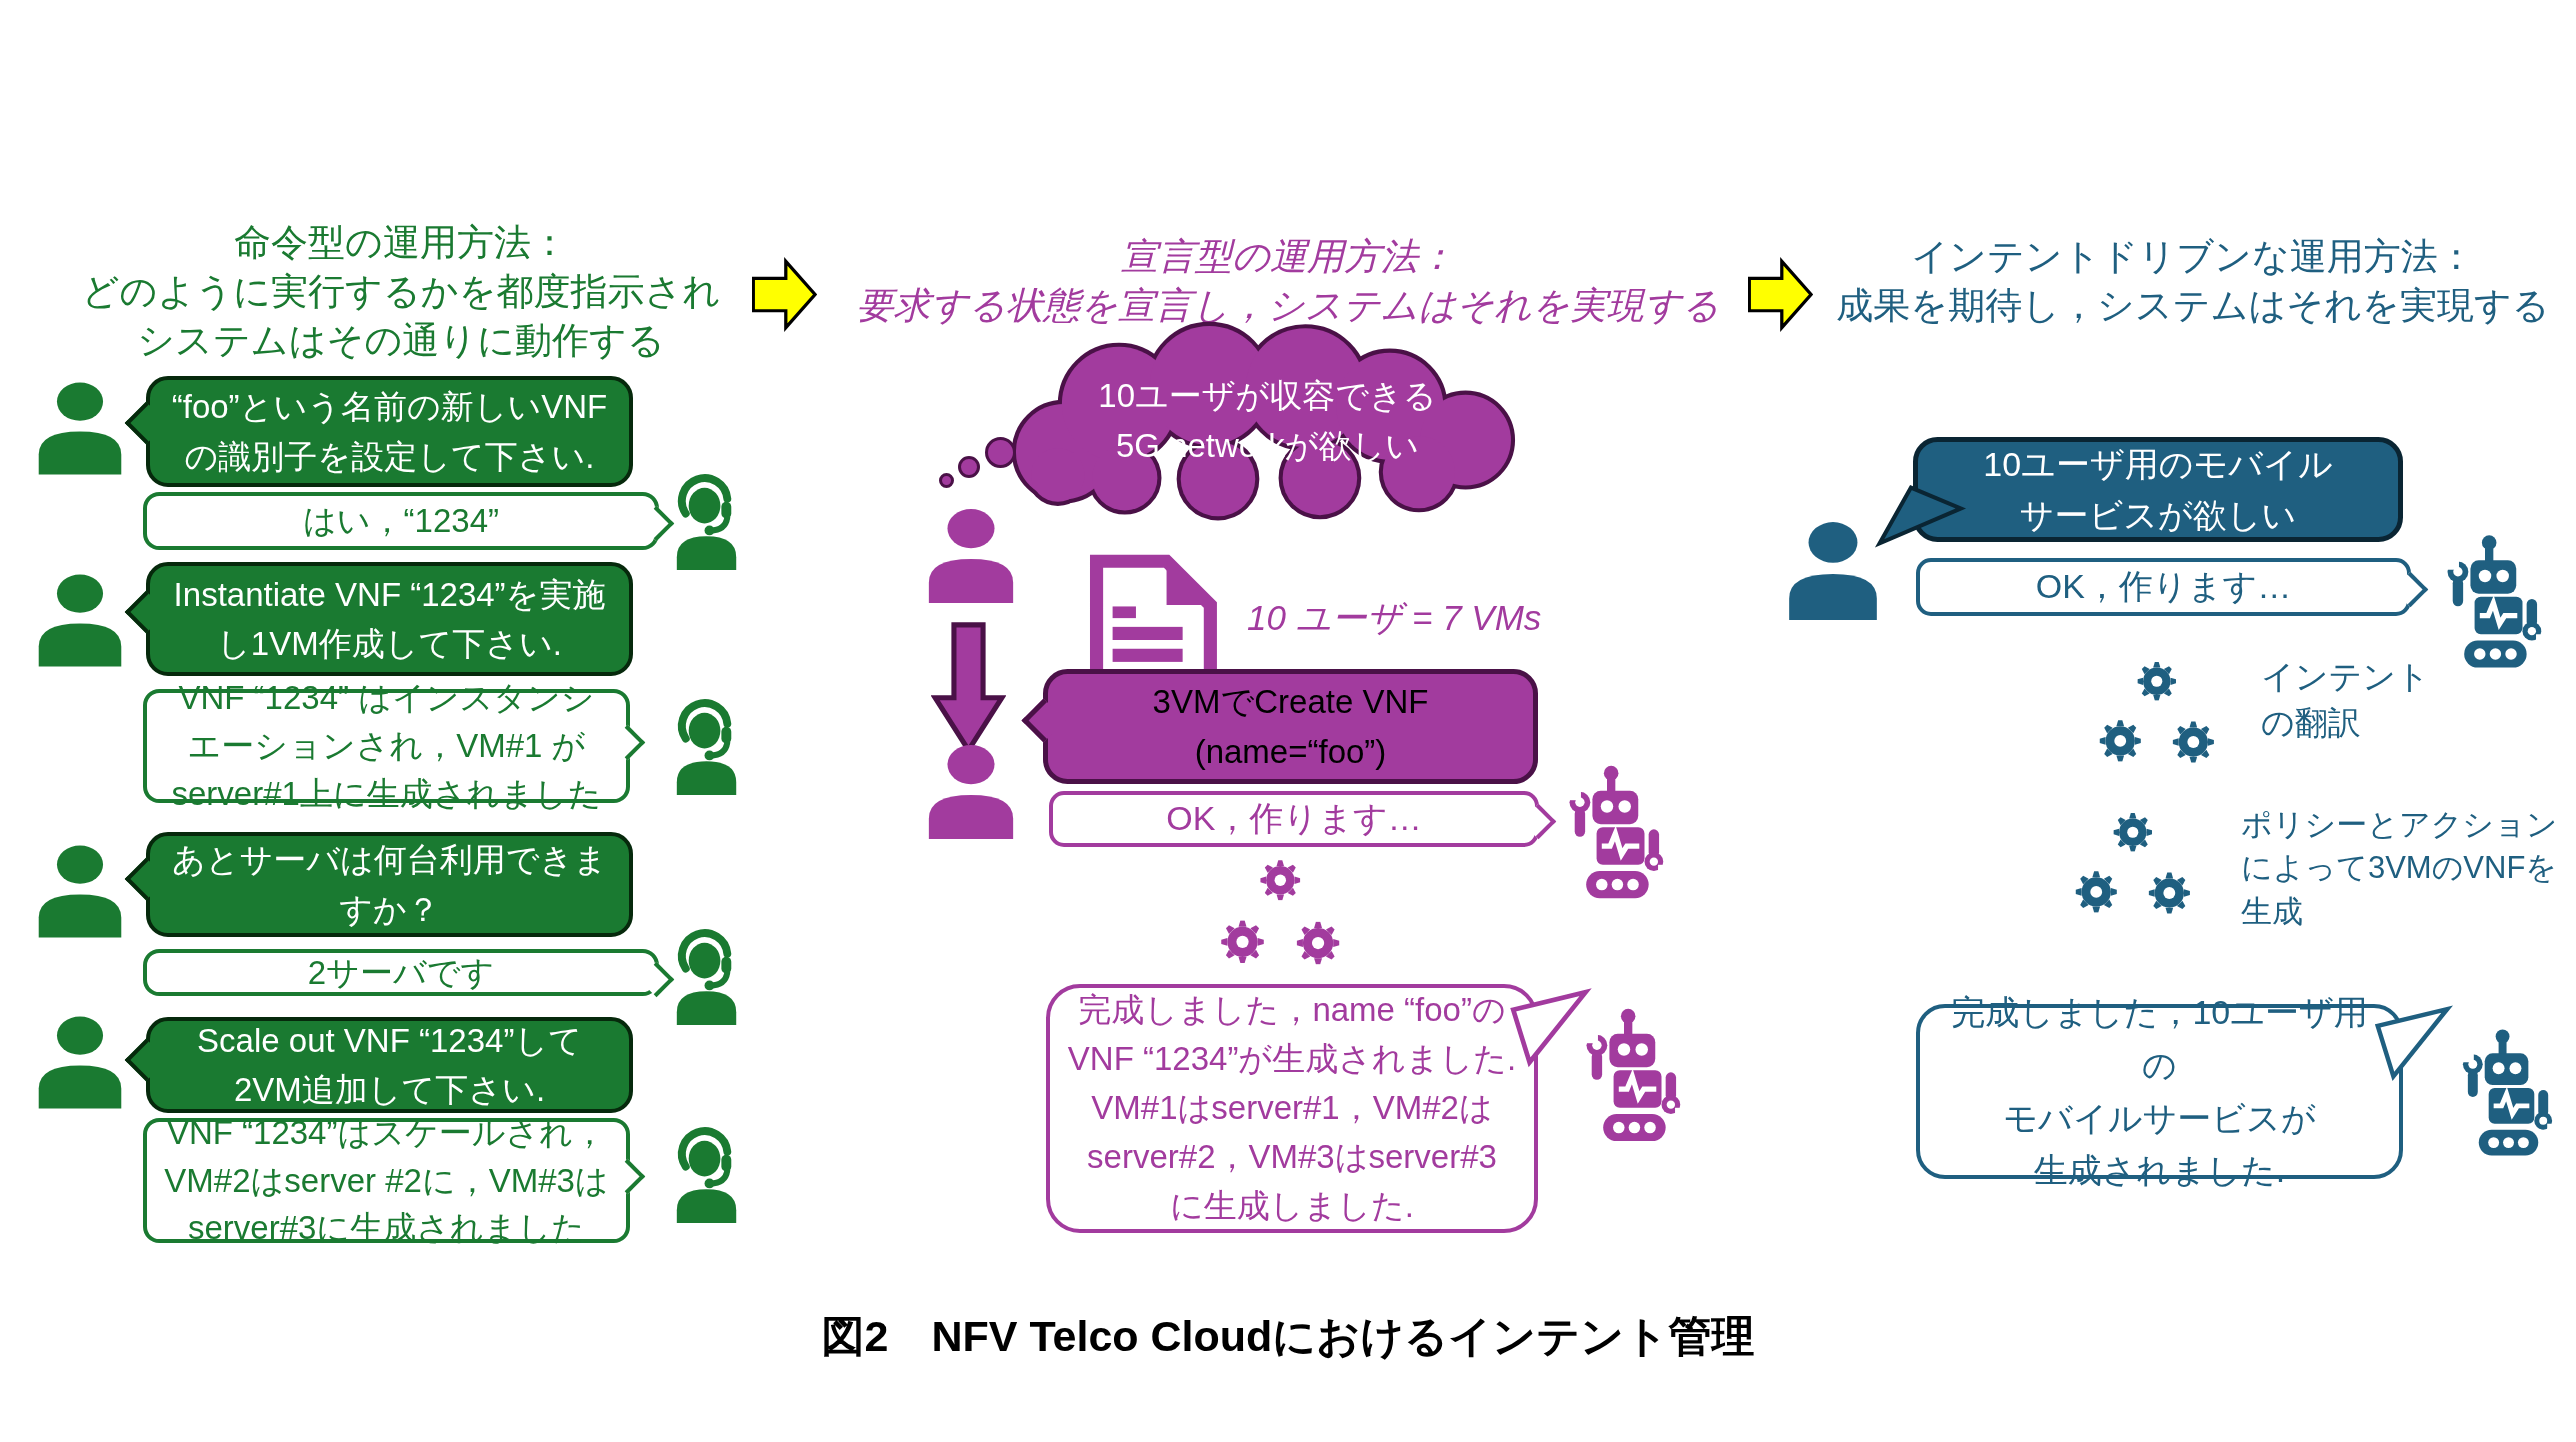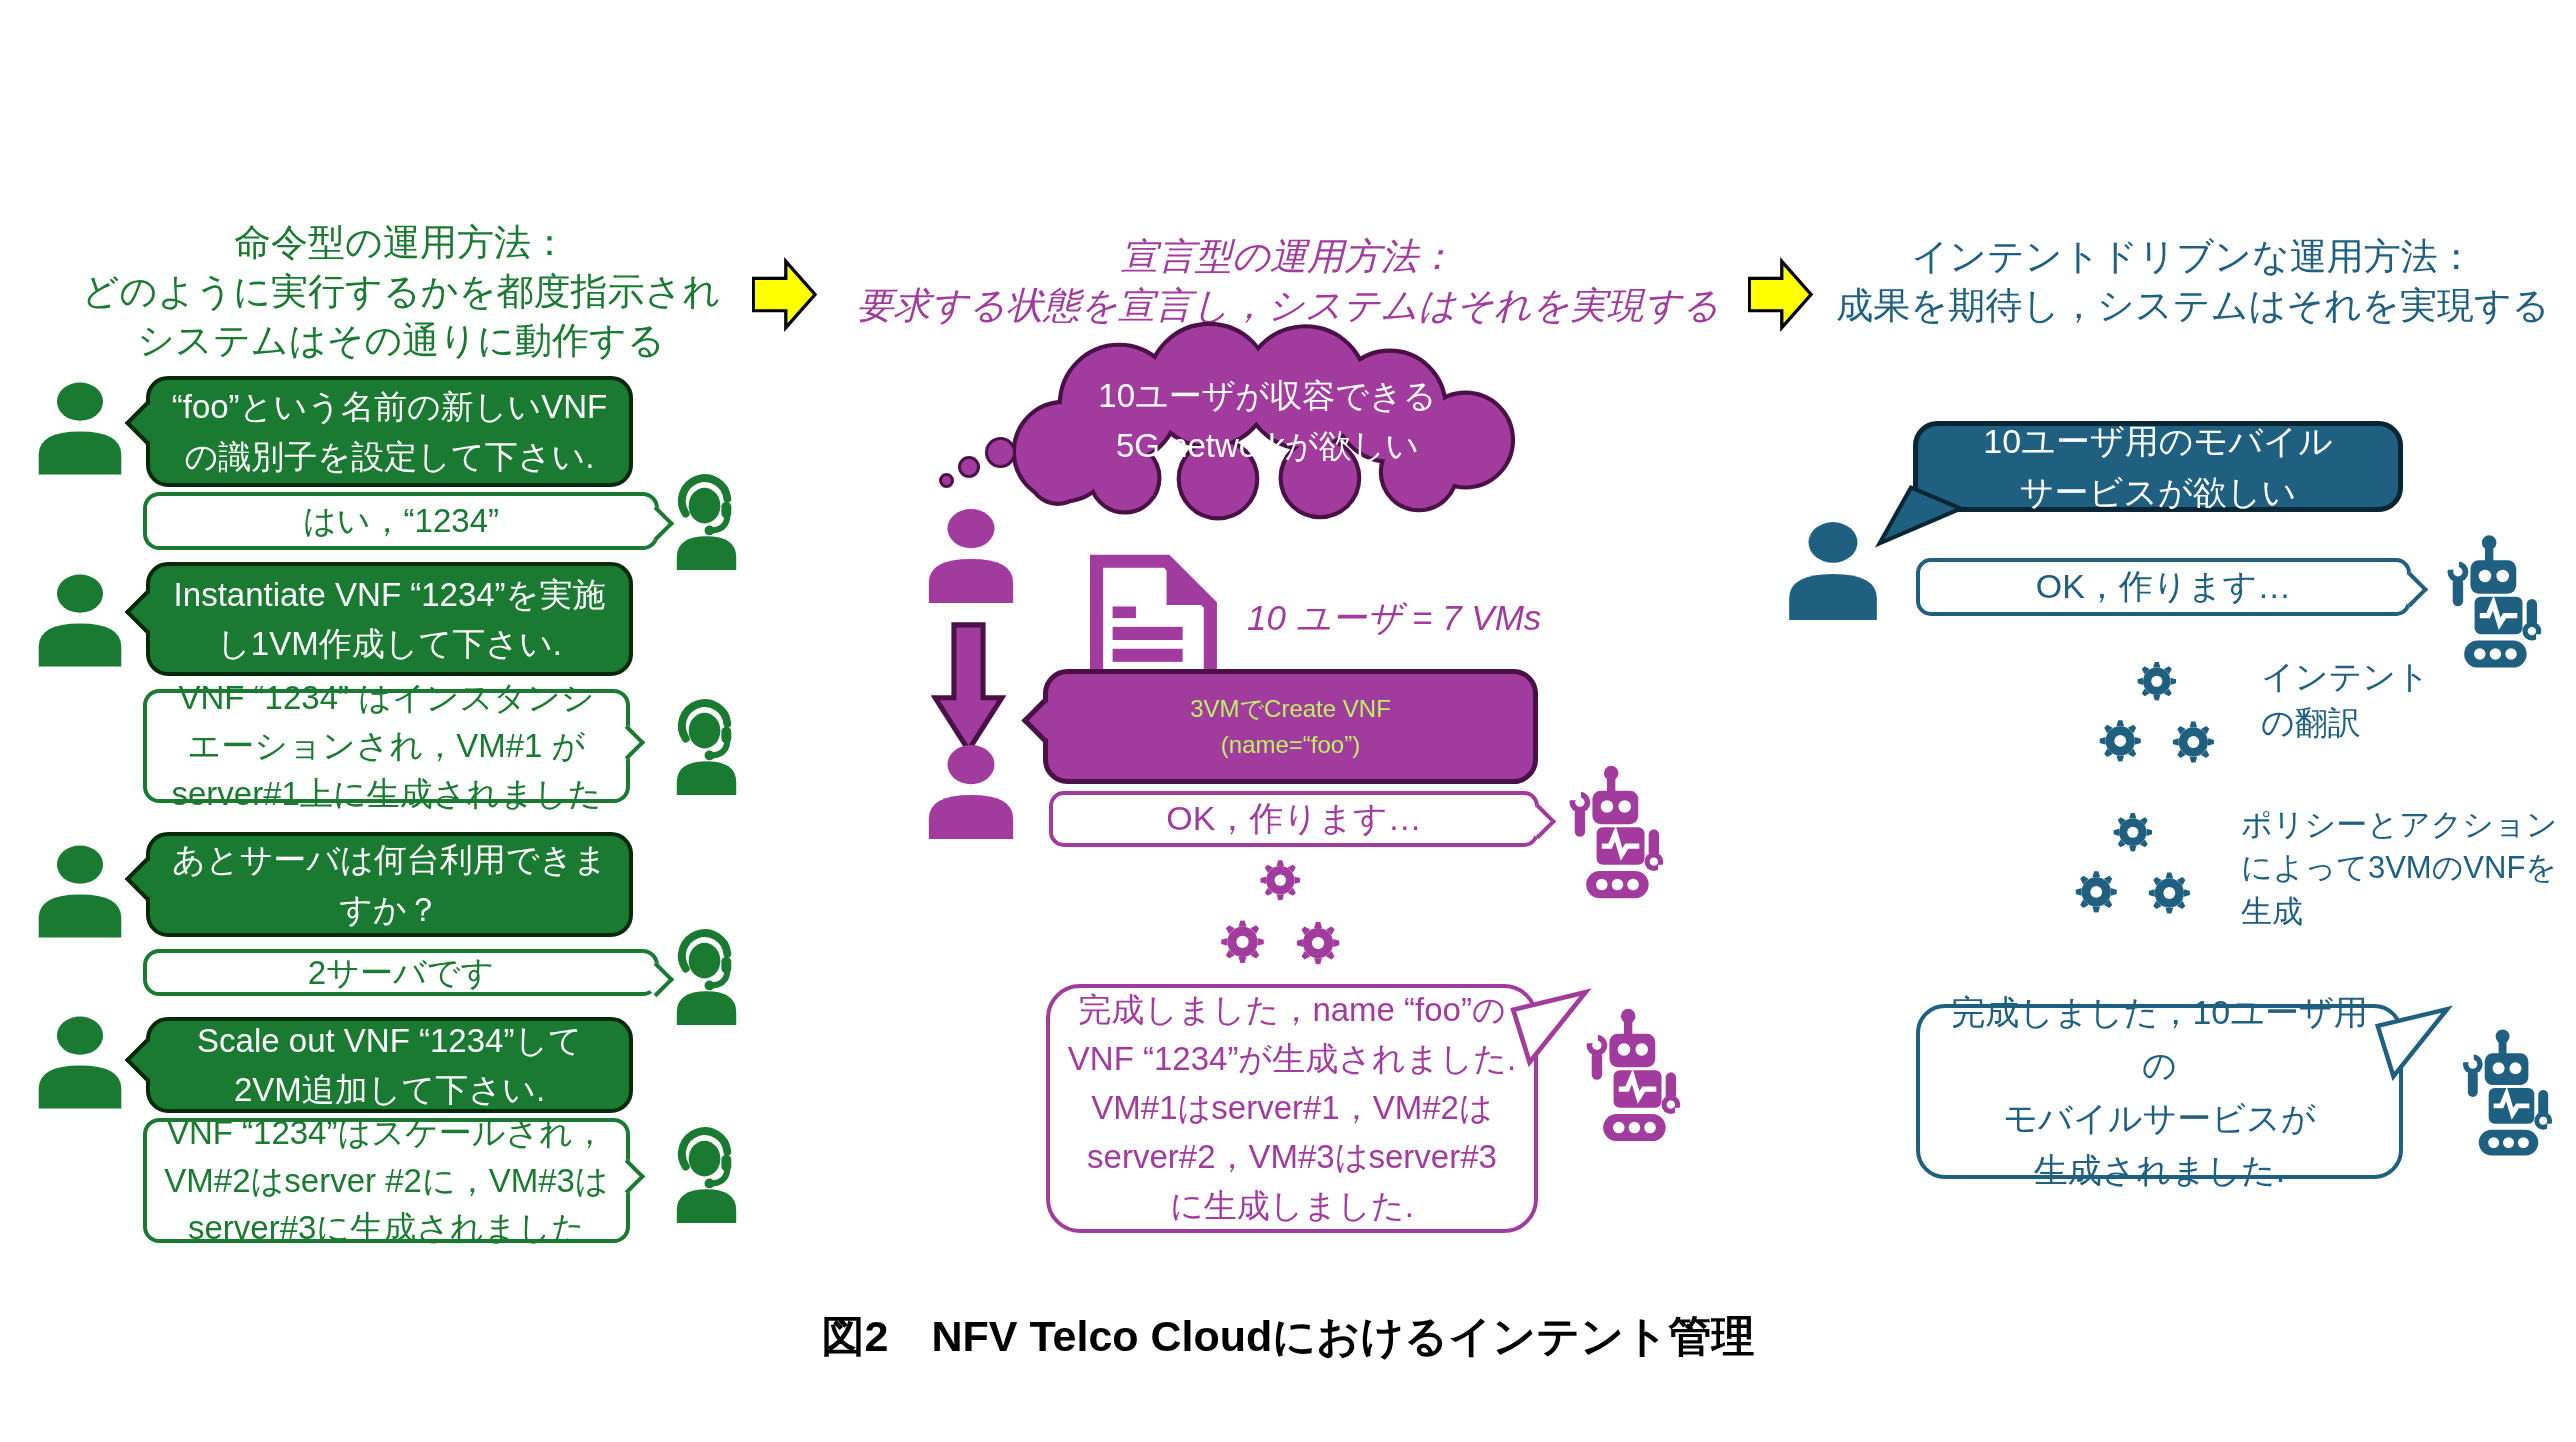--- a/index.html
+++ b/index.html
@@ -13,21 +13,21 @@
           font-family:"Liberation Sans","DejaVu Sans",sans-serif;}
   .abs{position:absolute;}
   .title{position:absolute;white-space:pre-line;text-align:center;font-size:37px;line-height:1.32;font-weight:400;}
   .t-green{color:var(--c-imp);}
   .t-purple{color:var(--c-dec);font-style:italic;}
   .t-teal{color:var(--c-int);}
   .bubble{position:absolute;box-sizing:border-box;display:flex;align-items:center;justify-content:center;
           text-align:center;white-space:pre-line;}
   .b-green{background:var(--c-imp);border:4.7px solid var(--c-imp-d);color:#fff;border-radius:22px;font-size:33px;line-height:1.5;}
   .b-wgreen{background:#fff;border:4.1px solid var(--c-imp);color:var(--c-imp);border-radius:16.3px;font-size:33px;line-height:1.45;}
-  .b-purple{background:var(--c-dec);border:5.2px solid var(--c-dec-d);color:#bef264;border-radius:24.5px;font-size:24px;line-height:1.5;}
+  .b-purple{background:var(--c-dec);border:5.2px solid var(--c-dec-d);color:#000000;border-radius:24.5px;font-size:33px;line-height:1.5;}
   .b-wpurple{background:#fff;border:4.1px solid var(--c-dec);color:var(--c-dec);border-radius:15px;font-size:34px;line-height:1.45;}
   .b-wpurple-big{background:#fff;border:4.7px solid var(--c-dec);color:var(--c-dec);border-radius:34px;font-size:33px;line-height:1.48;}
   .b-teal{background:var(--c-int);border:5.2px solid var(--c-int-d);color:#fff;border-radius:24.5px;font-size:34px;line-height:1.5;}
   .b-wteal{background:#fff;border:4.1px solid var(--c-int);color:var(--c-int);border-radius:15px;font-size:34px;line-height:1.45;}
   .b-wteal-big{background:#fff;border:4.7px solid var(--c-int);color:var(--c-int);border-radius:29px;font-size:34px;line-height:1.55;}
   .tail{position:absolute;}
   .tail-l{width:26px;height:26px;transform:rotate(45deg);left:-15.7px;}
   .tail-r{width:21px;height:21px;transform:rotate(45deg);right:-13.4px;}
   .tl-green{background:var(--c-imp);border-left:4.7px solid var(--c-imp-d);border-bottom:4.7px solid var(--c-imp-d);}
   .tr-green{background:#fff;border-top:4.1px solid var(--c-imp);border-right:4.1px solid var(--c-imp);}
@@ -300,21 +300,21 @@
         <use href="#sym-robot"></use>
       </svg>
     </div>
 
   <div class="icon c-teal" style="left:1782px;top:488px;width:102px;height:166px;">
     <svg viewBox="0 0 175 285" width="102" height="166">
         <use href="#sym-person"></use>
       </svg>
     </div>
 
-  <div class="bubble b-teal" style="left:1913px;top:421px;width:490px;height:91px;padding:0 20.4px;">10ユーザ用のモバイル
+  <div class="bubble b-teal" style="left:1913px;top:437px;width:490px;height:105px;padding:0 20.4px;">10ユーザ用のモバイル
 サービスが欲しい</div>
   <svg class="abs" style="left:1875px;top:484px;width:87px;height:64px;overflow:visible;" viewBox="0 0 150 110">
     <polygon points="8,102 62,6 148,42" style="fill:var(--c-int);stroke:var(--c-int-d);stroke-width:7;"></polygon>
   </svg>
 
   <div class="bubble b-wteal" style="left:1916px;top:558px;width:495px;height:58px;">OK，作ります…</div>
   <div class="tail tail-r tr-teal" style="left:2398px;top:577px;"></div>
 
   <div class="icon c-teal" style="left:2435px;top:525px;width:125px;height:154px;">
     <svg viewBox="0 0 215 265" width="125" height="154">

